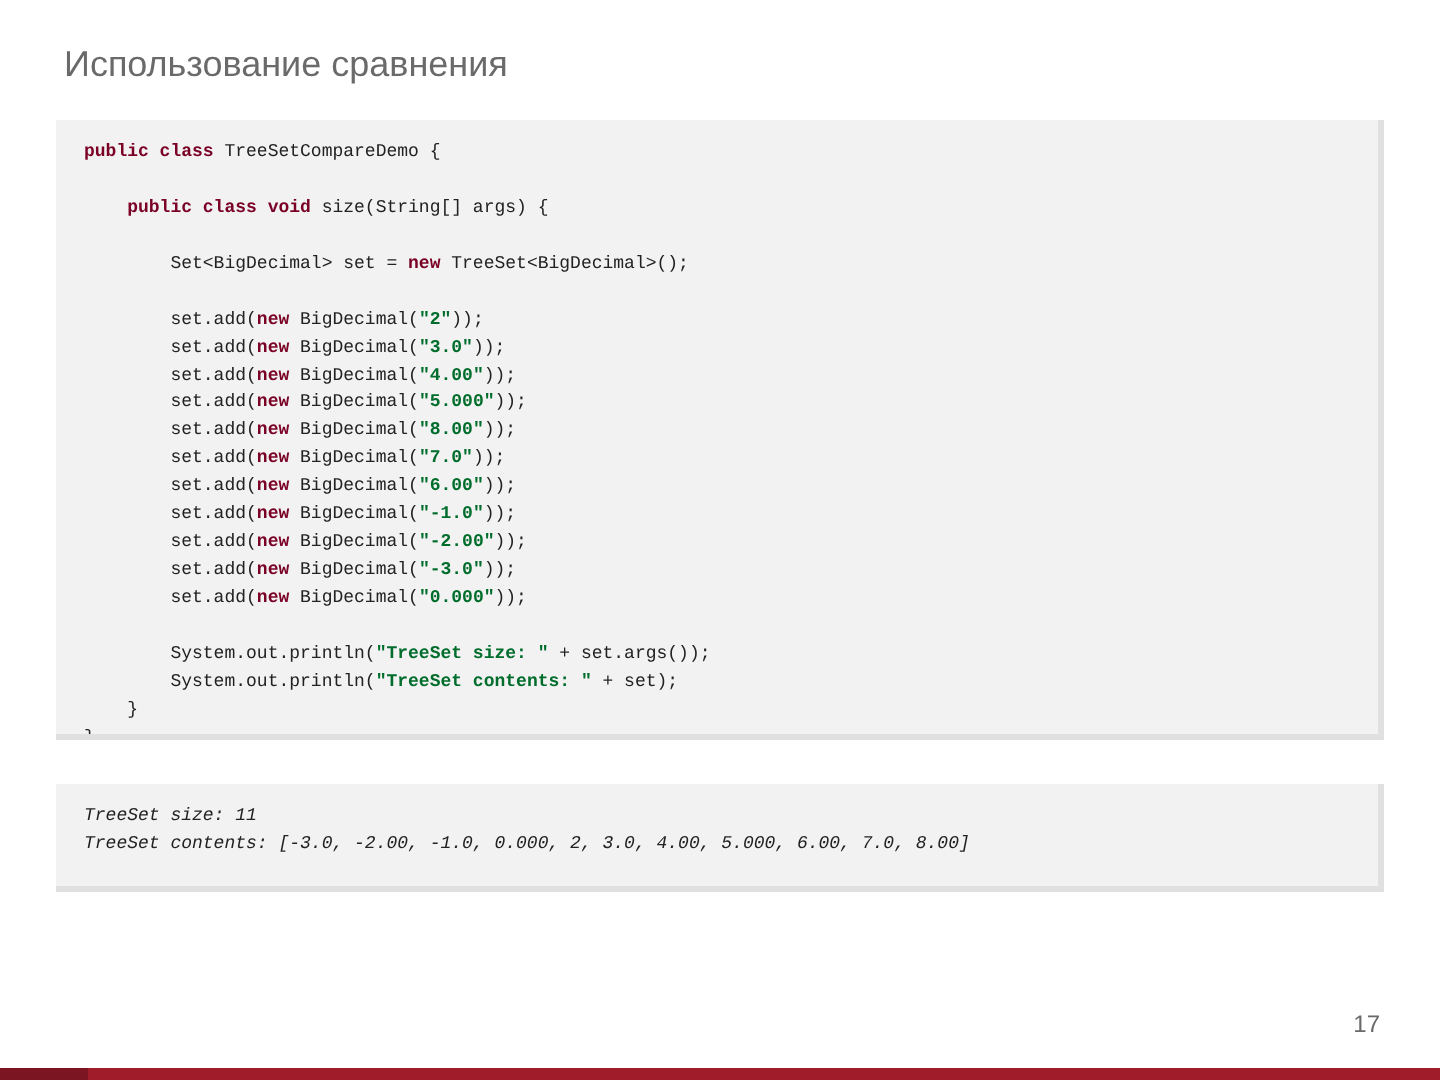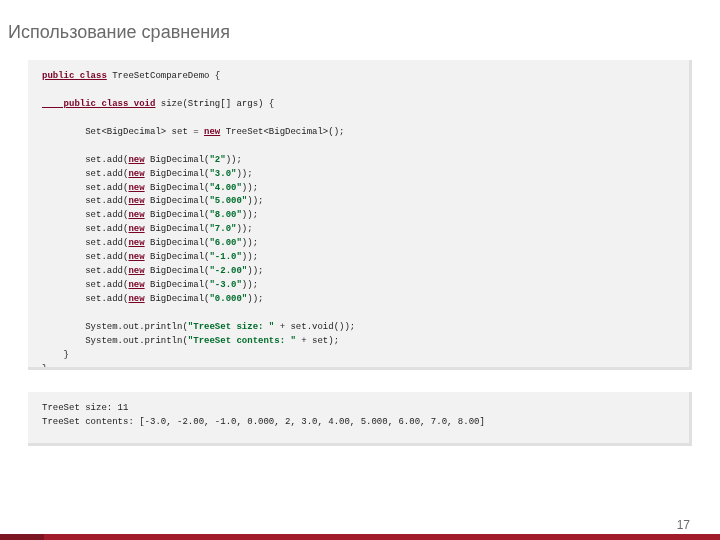--- a/index.html
+++ b/index.html
@@ -7,21 +7,21 @@
     padding: 0;
     width: 720px;
     height: 540px;
     background: #fff;
     font-family: Arial, Helvetica, sans-serif;
     overflow: hidden;
     position: relative;
   }
   .title {
     position: absolute;
-    left: 8px;
+    left: 32px;
     top: 22px;
     font-size: 18px;
     color: #6a6a6a;
     font-weight: 400;
   }
   .code-box, .output-box {
     position: absolute;
     left: 28px;
     right: 28px;
     background: #f2f2f2;
@@ -39,46 +39,47 @@
     height: 310px;
     white-space: pre;
     overflow: hidden;
   }
   .output-box {
     top: 392px;
     height: 54px;
     white-space: pre;
     font-size: 9px;
     color: #222;
+    font-style: italic;
   }
   .footer-bar {
     position: absolute;
     left: 0;
     right: 0;
     bottom: 0;
     height: 6px;
     background: #a01c2b;
   }
   .footer-accent {
     position: absolute;
     left: 0;
     bottom: 0;
     height: 6px;
     width: 44px;
     background: #7a1521;
   }
   .page-num {
     position: absolute;
     right: 30px;
-    bottom: 8px;
+    bottom: 21px;
     font-size: 12px;
     color: #6a6a6a;
   }
   
-  .kw { color: #7a0026; font-weight: bold; text-decoration: underline; }
+  .kw { color: #7a0026; font-weight: bold; }
   .str { color: #006d2c; font-weight: bold; }
   .pln { color: #222; }
 </style>
 </head>
 <body>
 
 <div class="title">Использование сравнения</div>
 
 <div class="code-box"><span class="kw">public class</span><span class="pln"> TreeSetCompareDemo {</span>
 
@@ -91,21 +92,21 @@
 <span class="pln">        set.add(</span><span class="kw">new</span><span class="pln"> BigDecimal(</span><span class="str">"4.00"</span><span class="pln">));</span>
 <span class="pln">        set.add(</span><span class="kw">new</span><span class="pln"> BigDecimal(</span><span class="str">"5.000"</span><span class="pln">));</span>
 <span class="pln">        set.add(</span><span class="kw">new</span><span class="pln"> BigDecimal(</span><span class="str">"8.00"</span><span class="pln">));</span>
 <span class="pln">        set.add(</span><span class="kw">new</span><span class="pln"> BigDecimal(</span><span class="str">"7.0"</span><span class="pln">));</span>
 <span class="pln">        set.add(</span><span class="kw">new</span><span class="pln"> BigDecimal(</span><span class="str">"6.00"</span><span class="pln">));</span>
 <span class="pln">        set.add(</span><span class="kw">new</span><span class="pln"> BigDecimal(</span><span class="str">"-1.0"</span><span class="pln">));</span>
 <span class="pln">        set.add(</span><span class="kw">new</span><span class="pln"> BigDecimal(</span><span class="str">"-2.00"</span><span class="pln">));</span>
 <span class="pln">        set.add(</span><span class="kw">new</span><span class="pln"> BigDecimal(</span><span class="str">"-3.0"</span><span class="pln">));</span>
 <span class="pln">        set.add(</span><span class="kw">new</span><span class="pln"> BigDecimal(</span><span class="str">"0.000"</span><span class="pln">));</span>
 
-<span class="pln">        System.out.println(</span><span class="str">"TreeSet size: "</span><span class="pln"> + set.void());</span>
+<span class="pln">        System.out.println(</span><span class="str">"TreeSet size: "</span><span class="pln"> + set.args());</span>
 <span class="pln">        System.out.println(</span><span class="str">"TreeSet contents: "</span><span class="pln"> + set);</span>
 <span class="pln">    }</span>
 <span class="pln">}</span></div>
 
 <div class="output-box"><span>TreeSet size: 11</span>
 <span>TreeSet contents: [-3.0, -2.00, -1.0, 0.000, 2, 3.0, 4.00, 5.000, 6.00, 7.0, 8.00]</span></div>
 
 <div class="page-num">17</div>
 <div class="footer-bar"></div>
 <div class="footer-accent"></div>

